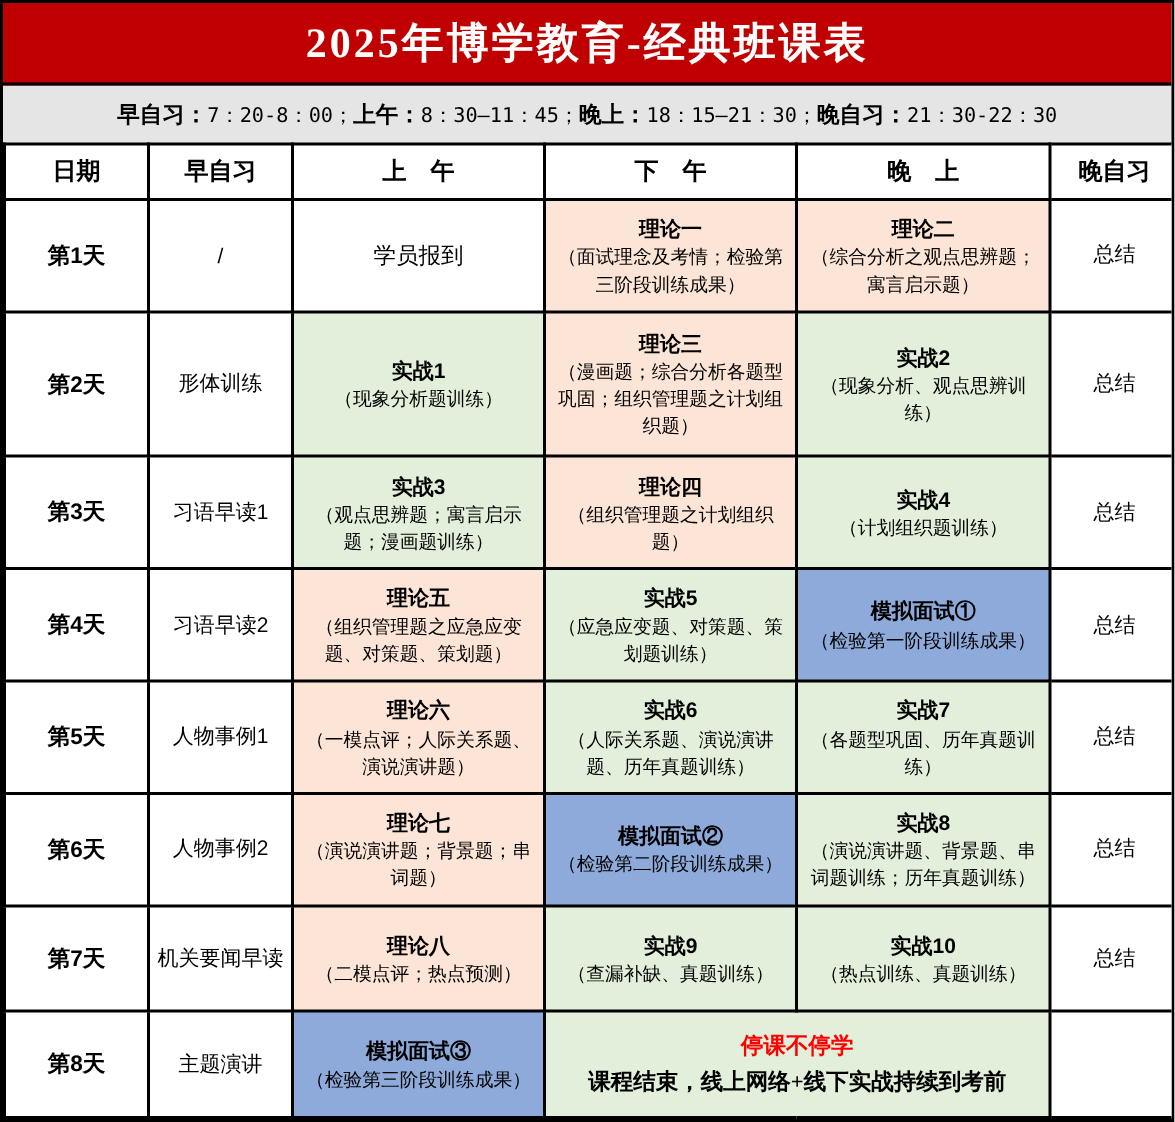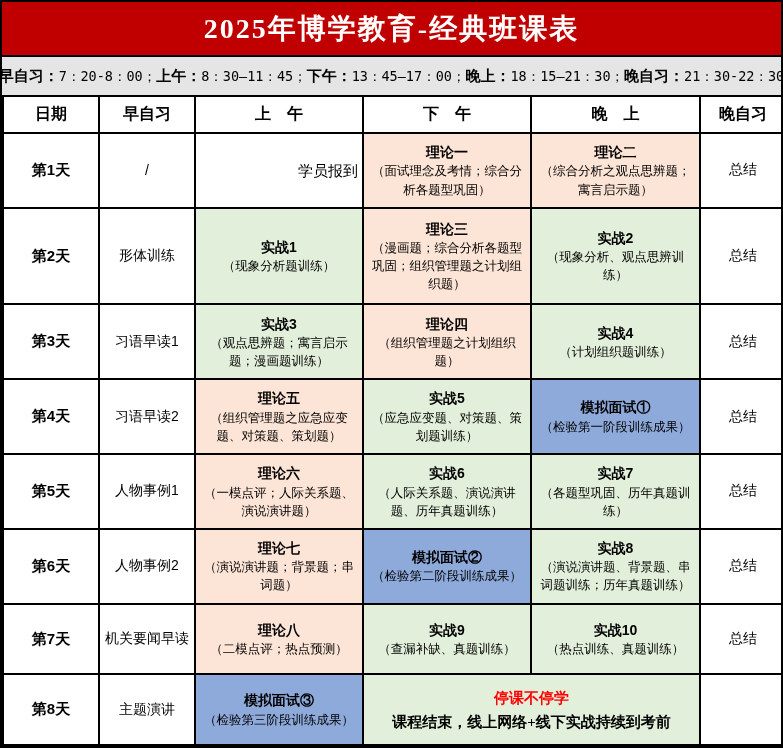--- a/index.html
+++ b/index.html
@@ -15,41 +15,40 @@
   .time-item .t-label { font-weight:bold; }
   .time-item .t-time { font-weight:normal; font-family:"DejaVu Sans Mono",monospace; font-size:13.5px; }
   table { border-collapse:collapse; table-layout:fixed; width:783px; flex:1; }
   th, td { border:2px solid #000; text-align:center; vertical-align:middle; padding:2px 4px; background:#fff; }
   thead th { height:37px; font-size:16px; font-weight:bold; }
   tbody td { height:59px; }
   .day-cell { font-weight:bold; font-size:15px; }
   .mstudy-cell, .estudy-cell { font-size:14px; font-weight:normal; }
   .s-title { font-weight:bold; font-size:14px; line-height:1.45; }
   .s-detail { font-size:12.5px; line-height:1.45; }
-  td[data-type="plain"] .s-detail { font-size:15px;text-align:right; }
+  td[data-type="plain"] .s-detail { font-size:15px; }
   td[data-type="theory"] { background:#fce4d6; }
   td[data-type="practice"] { background:#e2efda; }
   td[data-type="mock"] { background:#8eaadb; }
   td[data-type="notice"] { background:#e2efda; }
   .notice-line1 { color:#ff0000; font-weight:bold; font-size:15px; line-height:1.6; }
   .notice-line2 { color:#000; font-weight:bold; font-size:15px; line-height:1.6;font-family:Liberation Serif, serif; }
 </style>
 </head>
 <body>
 
 <div class="sheet">
 
   <div class="banner">
     <span>2025年博学教育-经典班课表</span>
   </div>
 
   <div class="time-row">
     <span class="time-item"><span class="t-label">早自习：</span><span class="t-time">7：20-8：00；</span></span>
     <span class="time-item"><span class="t-label">上午：</span><span class="t-time">8：30—11：45；</span></span>
-    <span class="time-item"><span class="t-label">下午：</span><span class="t-time">13：45—17：00；</span></span>
     <span class="time-item"><span class="t-label">晚上：</span><span class="t-time">18：15—21：30；</span></span>
     <span class="time-item"><span class="t-label">晚自习：</span><span class="t-time">21：30-22：30</span></span>
   </div>
 
   <table>
     <colgroup>
       <col style="width:96px">
         <col style="width:96px">
         <col style="width:168px">
       <col style="width:168px">
@@ -70,21 +69,21 @@
 
       <tr>
         <td class="day-cell">第1天</td>
         <td class="mstudy-cell">/</td>
         <td class="session" data-type="plain">
           <div class="s-title"></div>
           <div class="s-detail">学员报到</div>
         </td>
         <td class="session" data-type="theory">
           <div class="s-title">理论一</div>
-          <div class="s-detail">（面试理念及考情；综合分析各题型巩固）</div>
+          <div class="s-detail">（面试理念及考情；检验第三阶段训练成果）</div>
         </td>
         <td class="session" data-type="theory">
           <div class="s-title">理论二</div>
           <div class="s-detail">（综合分析之观点思辨题；寓言启示题）</div>
         </td>
         <td class="estudy-cell">总结</td>
       </tr>
 
       <tr>
         <td class="day-cell">第2天</td>

